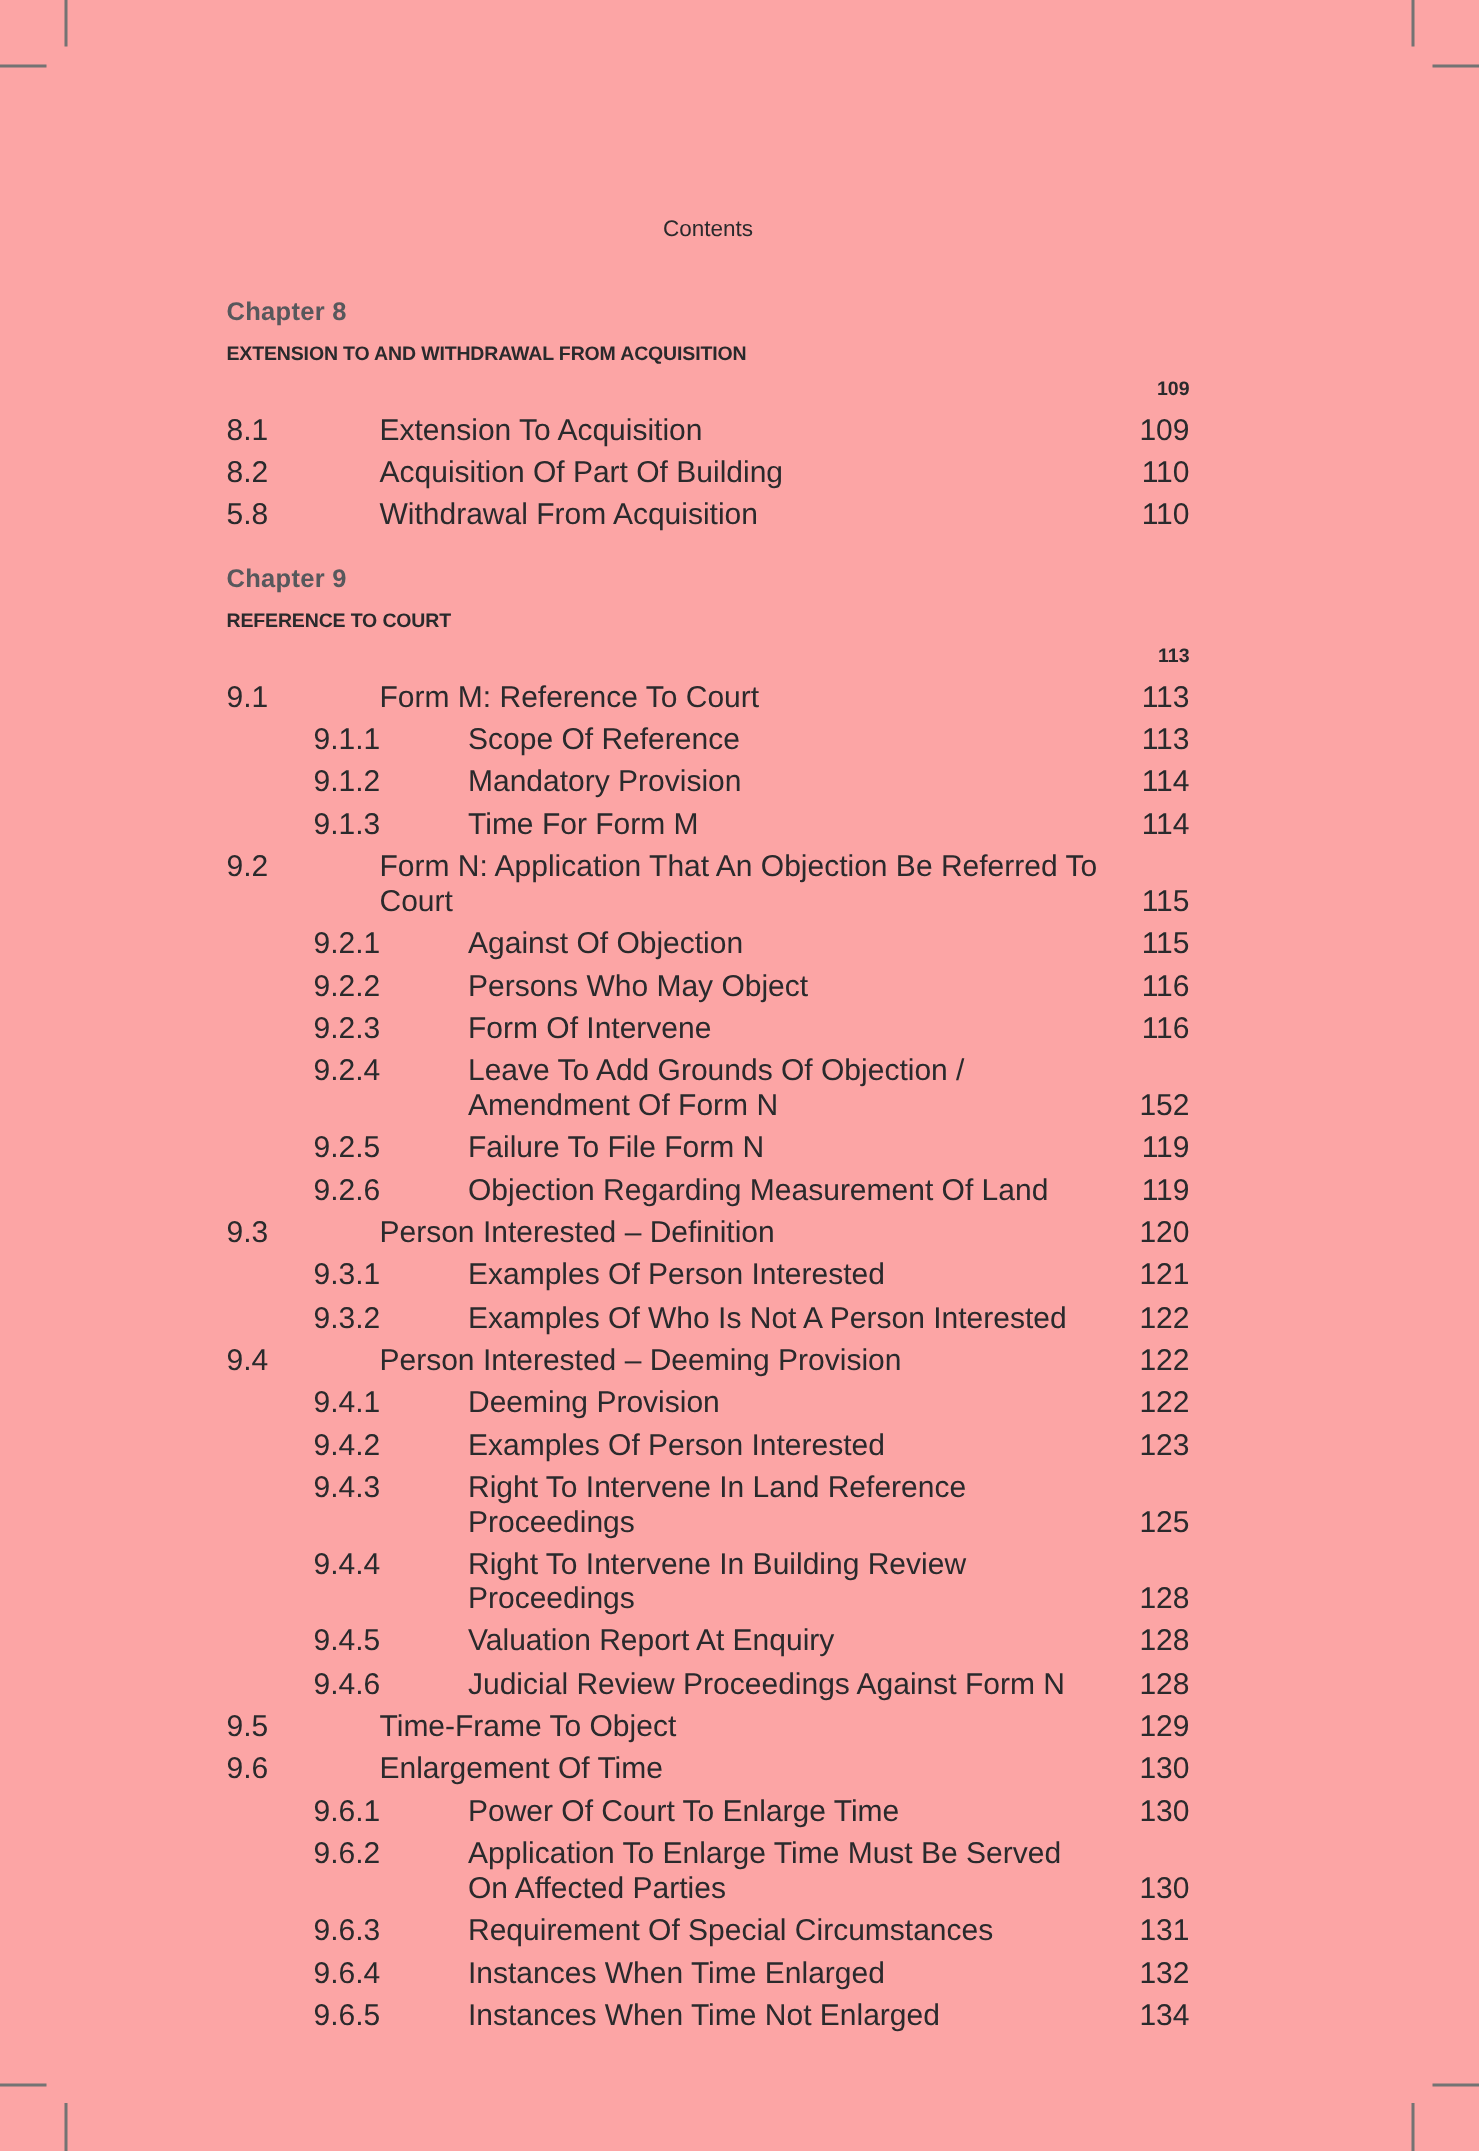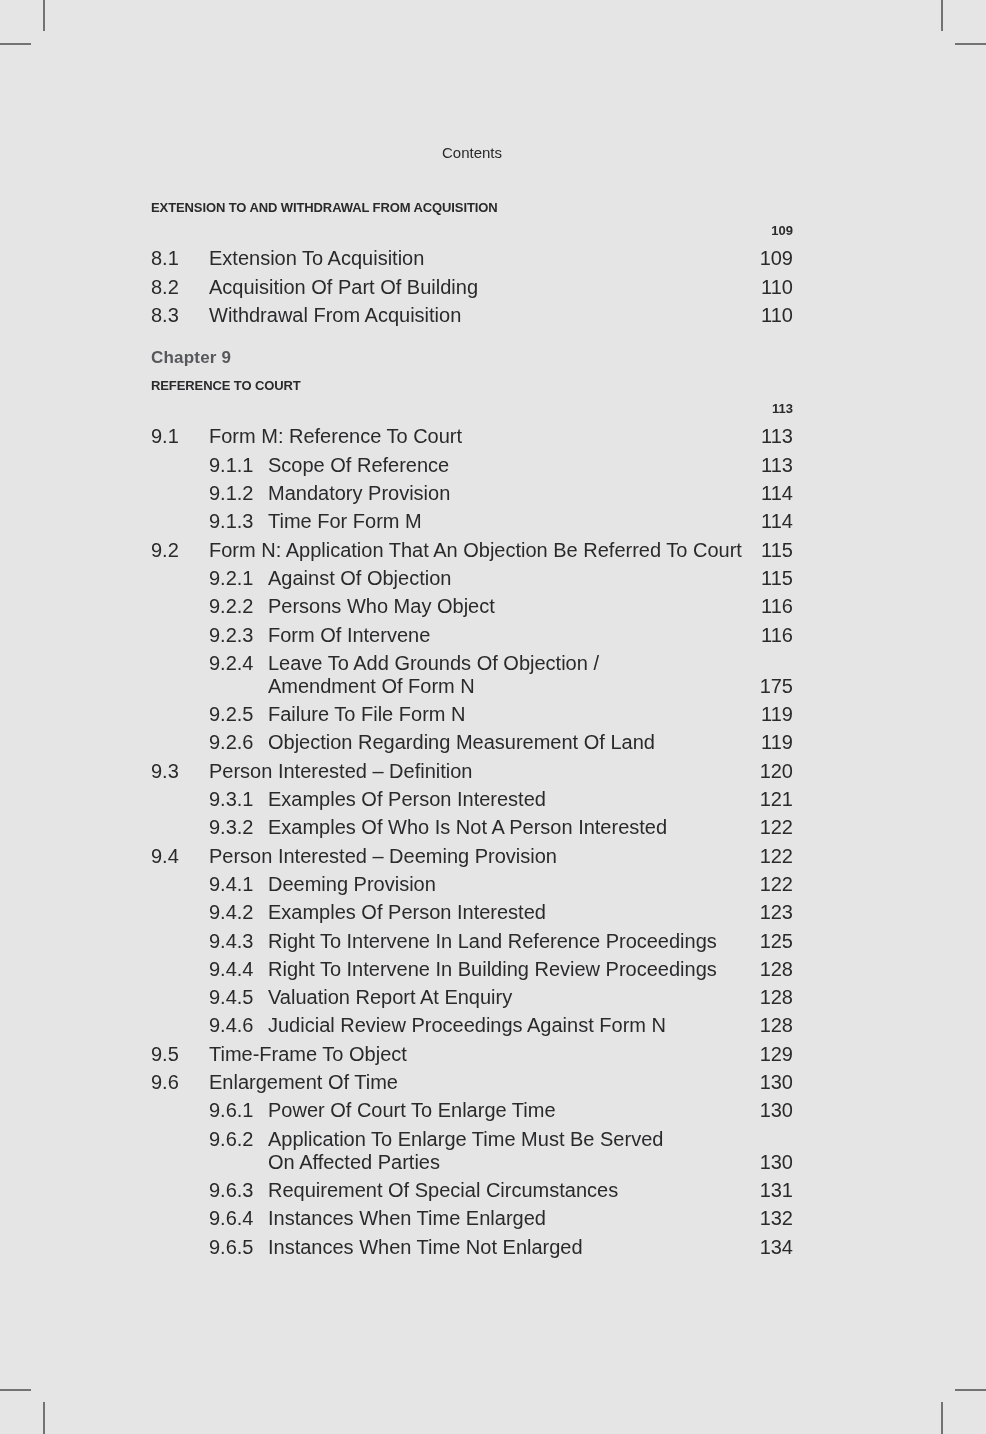--- a/index.html
+++ b/index.html
@@ -9,21 +9,21 @@
   }
   html, body { margin: 0; padding: 0; }
   body {
     width: 986px; height: 1434px;
     background: #ffffff;
     font-family: "Liberation Sans", sans-serif;
     color: var(--text);
     position: relative;
     overflow: hidden;
   }
-  .sheet { position: absolute; inset: 0; background: #e5e5e5; }
+  .sheet { position: absolute; inset: 0; background: #fca5a5; }
 
   
   .crop { position: absolute; background: var(--crop); }
   .cm-v { width: 1.5px; height: 31px; }
   .cm-h { width: 31px; height: 1.5px; }
   .cm-tl-v { left: 43px;  top: 0; }
   .cm-tl-h { left: 0;     top: 43px; }
   .cm-tr-v { left: 941px; top: 0; }
   .cm-tr-h { left: 955px; top: 43px; }
   .cm-bl-h { left: 0;     top: 1389px; }
@@ -53,41 +53,42 @@
     letter-spacing: 0.2px;
   }
 
   .row { display: flex; margin-bottom: 5.3px; font-size: 20px; }
 
   .heading-row { font-weight: bold; font-size: 13px; flex-direction: column; }
   .chapter-title { flex: 1 1 auto; line-height: 23px; letter-spacing: -0.1px; }
 
   .num  { flex: 0 0 auto; width: 58px; line-height: 23px; align-self: flex-start; }
   .lvl2 .num { margin-left: 58px; width: 59px; }
-  .title { flex: 1 1 auto; }
+  .title { flex: 1 1 auto; margin-left: 44px; }
   .line  { display: block; line-height: 23px; }
   .page  { flex: 0 0 auto; align-self: flex-end; line-height: 23px; text-align: right; min-width: 34px; }
 </style>
 </head>
 <body>
 
 <div class="sheet">
   <div class="crop cm-v cm-tl-v"></div>
   <div class="crop cm-h cm-tl-h"></div>
   <div class="crop cm-v cm-tr-v"></div>
   <div class="crop cm-h cm-tr-h"></div>
   <div class="crop cm-h cm-bl-h"></div>
   <div class="crop cm-v cm-bl-v"></div>
   <div class="crop cm-h cm-br-h"></div>
   <div class="crop cm-v cm-br-v"></div>
 
   <div class="content">
     <div class="page-header">Contents</div>
     <div id="toc">
   <section class="chapter">
+    <div class="chapter-label">Chapter 8</div>
     <div class="row heading-row">
       <span class="chapter-title">EXTENSION TO AND WITHDRAWAL FROM ACQUISITION</span>
       <span class="page">109</span>
     </div>
     <div class="entries">
   <div class="row entry-row lvl1">
     <span class="num">8.1</span>
     <span class="title">
                 <span class="line">Extension To Acquisition</span>
               </span>
@@ -96,21 +97,21 @@
 
   <div class="row entry-row lvl1">
     <span class="num">8.2</span>
     <span class="title">
                 <span class="line">Acquisition Of Part Of Building</span>
               </span>
     <span class="page">110</span>
   </div>
 
   <div class="row entry-row lvl1">
-    <span class="num">8.3</span>
+    <span class="num">5.8</span>
     <span class="title">
                 <span class="line">Withdrawal From Acquisition</span>
               </span>
     <span class="page">110</span>
   </div>
 </div>
   </section>
 
   <section class="chapter">
     <div class="chapter-label">Chapter 9</div>
@@ -182,21 +183,21 @@
               </span>
     <span class="page">116</span>
   </div>
 
   <div class="row entry-row lvl2">
     <span class="num">9.2.4</span>
     <span class="title">
                 <span class="line">Leave To Add Grounds Of Objection /</span>
                 <span class="line">Amendment Of Form N</span>
               </span>
-    <span class="page">175</span>
+    <span class="page">152</span>
   </div>
 
   <div class="row entry-row lvl2">
     <span class="num">9.2.5</span>
     <span class="title">
                 <span class="line">Failure To File Form N</span>
               </span>
     <span class="page">119</span>
   </div>
 

